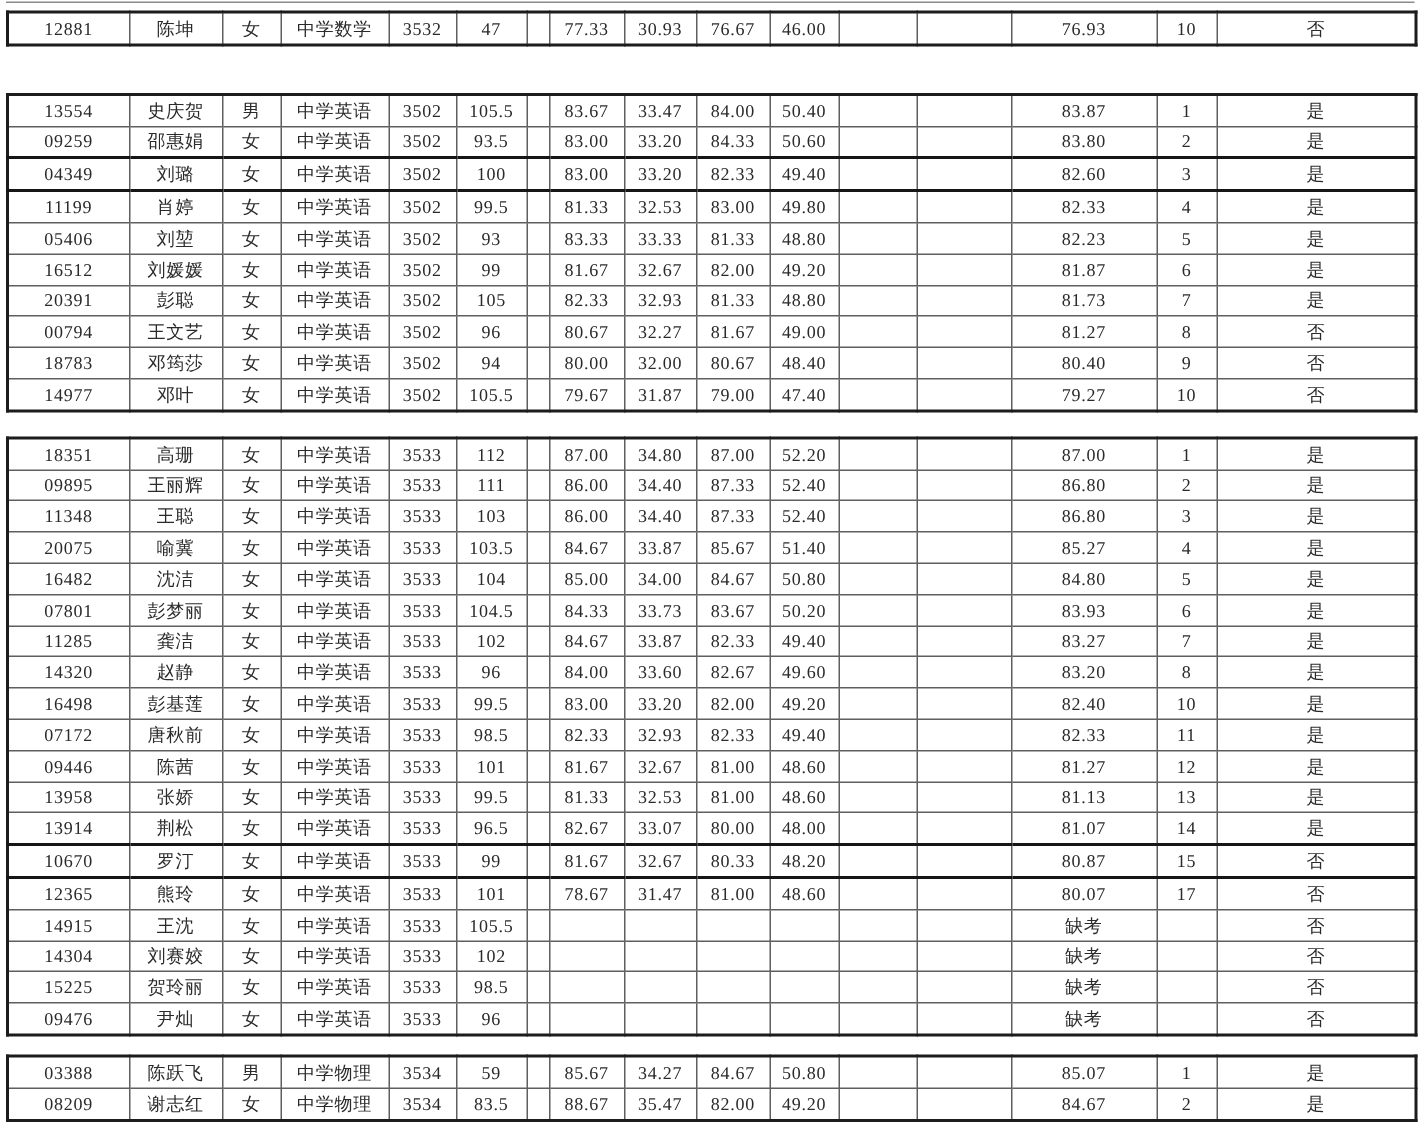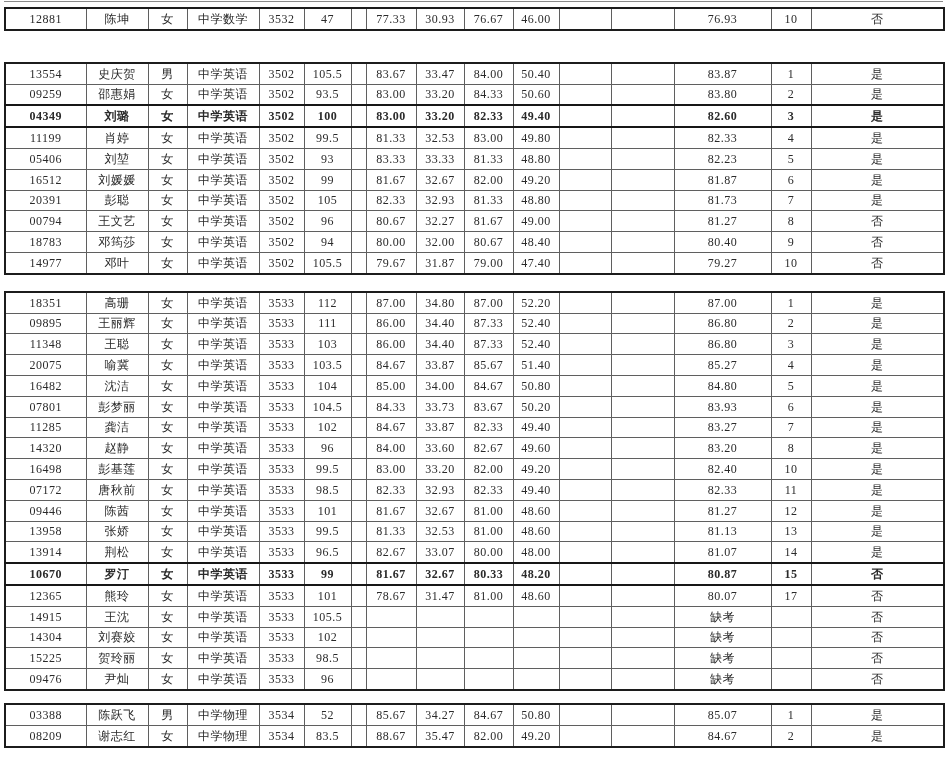--- a/index.html
+++ b/index.html
@@ -37,21 +37,21 @@
     height: 19.8px;
     padding: 0 1px;
     text-align: center;
     vertical-align: middle;
     line-height: 1;
     white-space: nowrap;
     overflow: hidden;
     letter-spacing: 0.5px;
   }
   table.block tr.hl td {
-    font-weight: 700;
+    font-weight: 400;
     border-top: 2px solid #161616;
     border-bottom: 2px solid #161616;
   }
   #block1 { margin-top: 5px; }
   #block2 { margin-top: 31px; }
   #block3 { margin-top: 16px; }
   #block4 { margin-top: 12px; }
   
   col.c0  { width: 81px; }
   col.c1  { width: 62px; }
@@ -704,21 +704,21 @@
         <col class="c14">
         <col class="c15">
     </colgroup>
     <tbody>
         <tr>
           <td>03388</td>
           <td>陈跃飞</td>
           <td>男</td>
           <td>中学物理</td>
           <td>3534</td>
-          <td>52</td>
+          <td>59</td>
           <td></td>
           <td>85.67</td>
           <td>34.27</td>
           <td>84.67</td>
           <td>50.80</td>
           <td></td>
           <td></td>
           <td>85.07</td>
           <td>1</td>
           <td>是</td>

